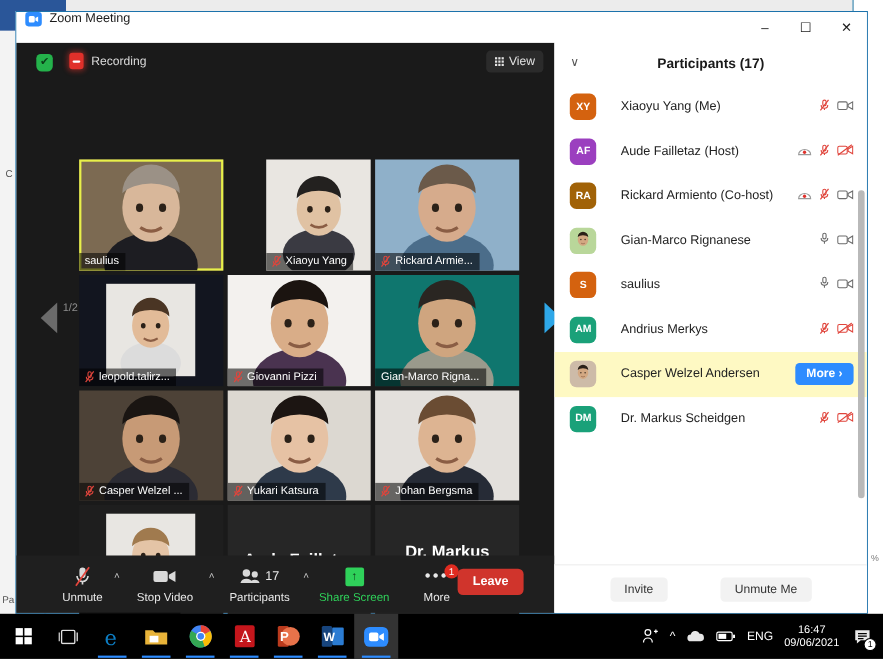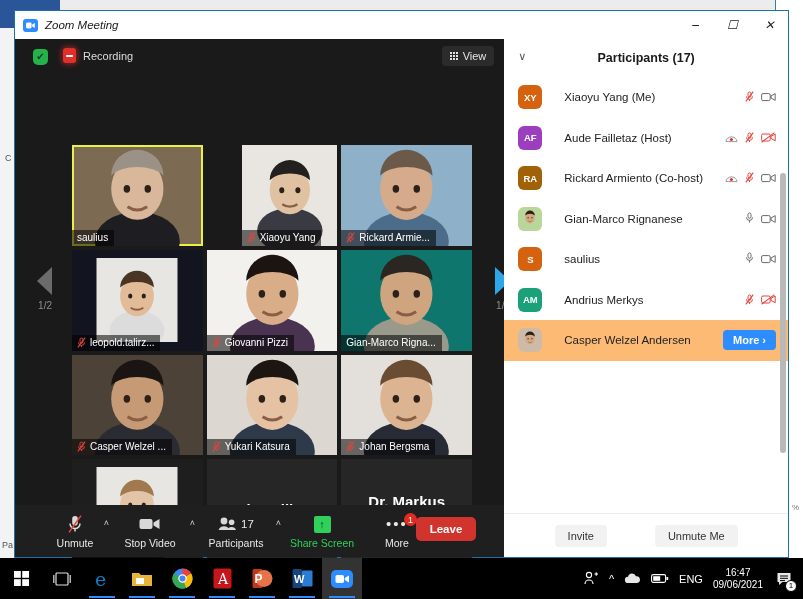--- a/index.html
+++ b/index.html
@@ -25,22 +25,22 @@
   .bg-chevron { position:absolute; right:14px; top:150px; color:#444; font-size:11px; }
   .bg-pct { position:absolute; right:4px; bottom:46px; font-size:8px; color:#777; }
 
   
   #zoomwin {
     position:absolute; left:14px; top:10px; width:775px; height:548px;
     background:#ffffff; border:1px solid #1c72ab;
     display:flex; flex-direction:column;
   }
   .titlebar {
-    height:28px; background:#ffffff; display:flex; align-items:center;
-    padding-left:8px; flex:0 0 28px;font-style:italic;
+    height:28px; background:#ffffff; display:flex; 
+    padding-left:8px; flex:0 0 28px;
   }
   .zoom-logo {
     width:15px; height:13px; border-radius:3px; background:#2d8cff;
     display:flex; align-items:center; justify-content:center; margin-right:7px;
   }
   .zoom-logo svg { display:block; }
   .title-text { font-size:11.5px; color:#1a1a1a; }
   .win-controls { margin-left:auto; display:flex; height:28px; }
   .win-btn {
     width:37px; height:28px; display:flex; align-items:center; justify-content:center;
@@ -101,21 +101,21 @@
   .tile.big-name .namebar { background:transparent; }
   .tile .bigtext {
     position:absolute; inset:0; display:flex; align-items:center; justify-content:center;
     color:#fff; font-size:15px; font-weight:bold; padding:0 4px; text-align:center;
   }
   .micx { width:9px; height:11px; flex:0 0 9px; position:relative; }
   .micx svg { display:block; }
 
   .nav-arrow {
     position:absolute; top:50%; transform:translateY(-50%);
-    display:flex; flex-direction:column; align-items:flex-end; gap:5px;
+    display:flex; flex-direction:row; align-items:flex-start; gap:5px;
   }
   .nav-arrow.left { left:22px; }
   .nav-arrow.right { left:480px; }
   .tri { width:0; height:0; }
   .tri.l { border-top:14px solid transparent; border-bottom:14px solid transparent; border-right:15px solid #6b6b6b; }
   .tri.r { border-top:14px solid transparent; border-bottom:14px solid transparent; border-left:15px solid #2ea7e8; }
   .pageind { font-size:10px; color:#8d8d8d; }
 
   
   .toolbar {
@@ -158,21 +158,21 @@
   .search-wrap { padding:4px 14px 8px 14px; }
   .search-box {
     height:26px; border:1px solid #cfcfcf; border-radius:13px;
     display:flex; align-items:center; gap:6px; padding:0 11px;
   }
   .search-ph { font-size:11px; color:#8b8b8b; }
   .plist { flex:1; overflow:hidden; position:relative; }
   .prow {
     height:40.5px; display:flex; align-items:center; padding:0 12px 0 14px; gap:22px;
   }
-  .prow.hl { background:#fdba74; }
+  .prow.hl { background:#fef9c3; }
   .pav {
     width:24px; height:24px; border-radius:6px; flex:0 0 24px;
     display:flex; align-items:center; justify-content:center;
     color:#fff; font-size:9.5px; font-weight:bold; overflow:hidden;
   }
   .pname { font-size:11.5px; color:#222; flex:1; white-space:nowrap; overflow:hidden; }
   .picons { display:flex; align-items:center; gap:7px; flex:0 0 auto; }
   .more-btn {
     background:#2d8cff; color:#fff; font-size:11px; font-weight:bold;
     padding:4px 10px; border-radius:4px; display:flex; align-items:center; gap:3px;
@@ -687,20 +687,37 @@
                   <ellipse cx="23.2" cy="18" rx="1" ry="1.2" fill="#2b2118"></ellipse>
                   <path d="M17 23.5 q3 2 6 0" stroke="#8a5d44" stroke-width="0.9" fill="none"></path>
                 </svg>
               </div>
               <div class="pname">Casper Welzel Andersen</div>
               <div class="picons">
                 <span class="more-btn">
                   <span>More</span>
                   <span>›</span>
                 </span>
+              </div>
+            </div>
+            <div class="prow">
+              <div class="pav" style="background: rgb(26, 161, 121);">DM</div>
+              <div class="pname">Dr. Markus Scheidgen</div>
+              <div class="picons">
+                <span><svg width="9" height="11" viewBox="0 0 9 11">
+                    <rect x="3" y="1" width="3" height="5.2" rx="1.5" fill="none" stroke="#e0453c" stroke-width="1"></rect>
+                    <path d="M1.5 5.4 a3 3 0 0 0 6 0" stroke="#e0453c" stroke-width="1" fill="none"></path>
+                    <line x1="4.5" y1="8.4" x2="4.5" y2="10" stroke="#e0453c" stroke-width="1"></line>
+                    <line x1="0.8" y1="10.3" x2="8.2" y2="0.7" stroke="#e0453c" stroke-width="1.1"></line>
+                  </svg></span>
+                <span><svg width="15" height="11" viewBox="0 0 15 11">
+                    <rect x="0.6" y="2" width="8.6" height="7" rx="1.4" fill="none" stroke="#e0453c" stroke-width="1"></rect>
+                    <path d="M10 4.4 L14.2 2 V8.8 L10 6.4 Z" fill="none" stroke="#e0453c" stroke-width="1"></path>
+                    <line x1="0.6" y1="10.2" x2="13.4" y2="0.6" stroke="#e0453c" stroke-width="1.1"></line>
+                  </svg></span>
               </div>
             </div>
           </div>
         <div class="panel-foot">
           <div class="foot-btn">Invite</div>
           <div class="foot-btn">Unmute Me</div>
         </div>
       </div>
 
     </div>

